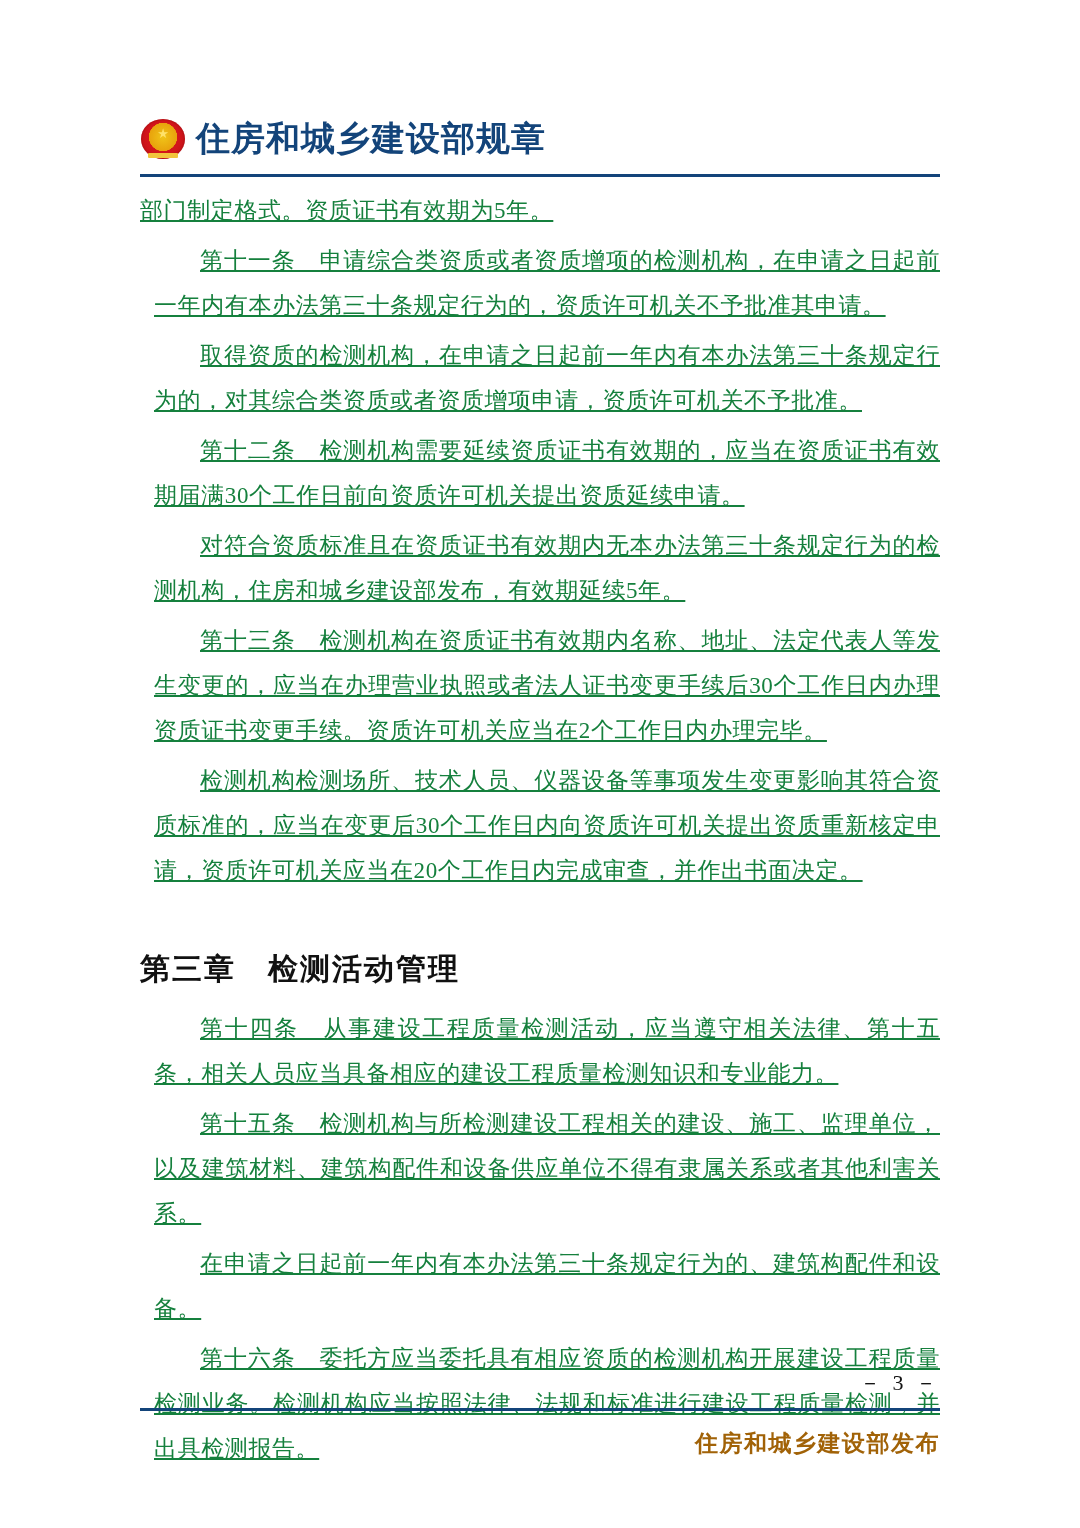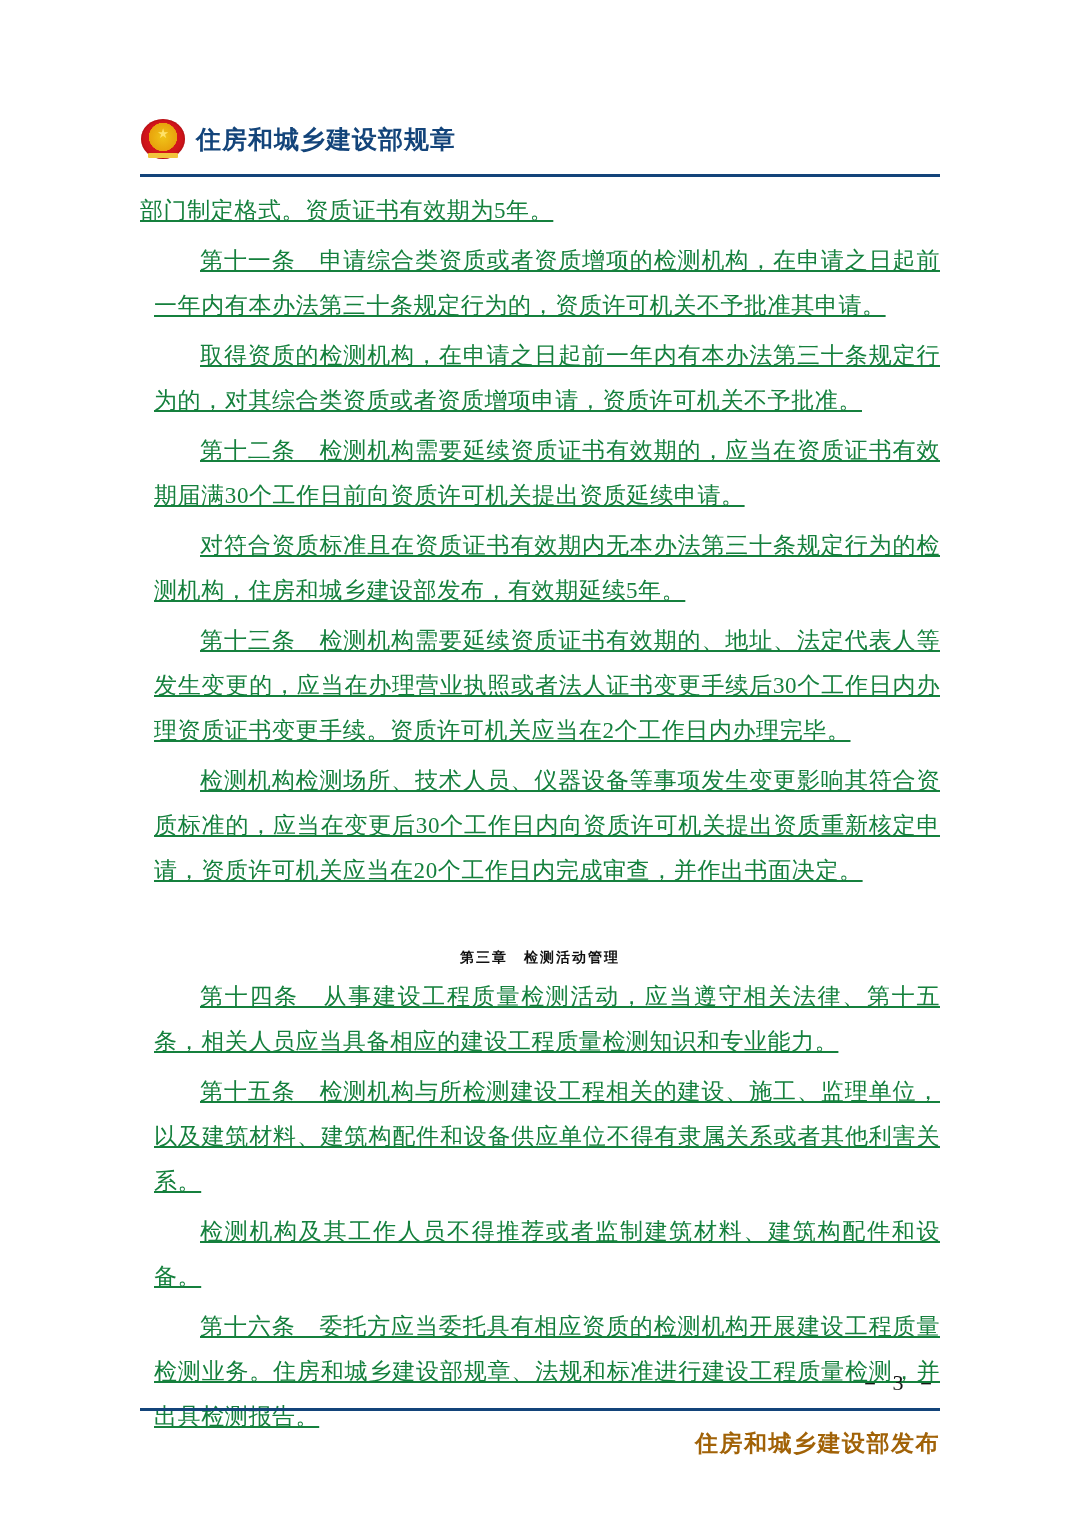--- a/index.html
+++ b/index.html
@@ -60,21 +60,21 @@
     position: absolute;
     left: 8px;
     bottom: 4px;
     width: 30px;
     height: 5px;
     background: #f2c53d;
     border-radius: 1px;
   }
   .header-title {
     font-family: "DejaVu Sans", "Liberation Sans", sans-serif;
-    font-size: 25px;
+    font-size: 34px;
     font-weight: bold;
     color: #13447a;
     letter-spacing: 1px;
     white-space: nowrap;
   }
   .header-rule {
     position: absolute;
     left: 140px;
     top: 174px;
     width: 800px;
@@ -102,24 +102,23 @@
   p.indent {
     text-indent: 2em;
     margin-left: 14px;
   }
   p.noindent {
     text-indent: 0;
   }
 
   
   .chapter {
-    margin: 56px 0 7px 0;
-    text-align: center;
+    margin: 56px 0 16px 0;
     font-family: "DejaVu Sans", "Liberation Sans", sans-serif;
-    font-size: 14px;
+    font-size: 30px;
     font-weight: bold;
     letter-spacing: 2px;
     color: #111111;
   }
   .after-chapter {
     margin-top: 58px;
   }
 
   
   .page-number {
@@ -168,29 +167,29 @@
   </div>
   <div class="header-rule"></div>
 
   <div class="content">
 
     <p class="para noindent">部门制定格式。资质证书有效期为5年。</p>
     <p class="para indent">第十一条　申请综合类资质或者资质增项的检测机构，在申请之日起前一年内有本办法第三十条规定行为的，资质许可机关不予批准其申请。</p>
     <p class="para indent">取得资质的检测机构，在申请之日起前一年内有本办法第三十条规定行为的，对其综合类资质或者资质增项申请，资质许可机关不予批准。</p>
     <p class="para indent">第十二条　检测机构需要延续资质证书有效期的，应当在资质证书有效期届满30个工作日前向资质许可机关提出资质延续申请。</p>
     <p class="para indent">对符合资质标准且在资质证书有效期内无本办法第三十条规定行为的检测机构，住房和城乡建设部发布，有效期延续5年。</p>
-    <p class="para indent">第十三条　检测机构需要延续资质证书有效期的、地址、法定代表人等发生变更的，应当在办理营业执照或者法人证书变更手续后30个工作日内办理资质证书变更手续。资质许可机关应当在2个工作日内办理完毕。</p>
+    <p class="para indent">第十三条　检测机构在资质证书有效期内名称、地址、法定代表人等发生变更的，应当在办理营业执照或者法人证书变更手续后30个工作日内办理资质证书变更手续。资质许可机关应当在2个工作日内办理完毕。</p>
     <p class="para indent">检测机构检测场所、技术人员、仪器设备等事项发生变更影响其符合资质标准的，应当在变更后30个工作日内向资质许可机关提出资质重新核定申请，资质许可机关应当在20个工作日内完成审查，并作出书面决定。</p>
 
     <div class="chapter">第三章　检测活动管理</div>
 
     <p class="para indent after-chapter">第十四条　从事建设工程质量检测活动，应当遵守相关法律、第十五条，相关人员应当具备相应的建设工程质量检测知识和专业能力。</p>
     <p class="para indent">第十五条　检测机构与所检测建设工程相关的建设、施工、监理单位，以及建筑材料、建筑构配件和设备供应单位不得有隶属关系或者其他利害关系。</p>
-    <p class="para indent">检测机构及其工作人员不得推荐或者监制建筑材料、建筑构配件和设备。</p>
-    <p class="para indent">第十六条　委托方应当委托具有相应资质的检测机构开展建设工程质量检测业务。住房和城乡建设部规章、法规和标准进行建设工程质量检测，并出具检测报告。</p>
+    <p class="para indent">在申请之日起前一年内有本办法第三十条规定行为的、建筑构配件和设备。</p>
+    <p class="para indent">第十六条　委托方应当委托具有相应资质的检测机构开展建设工程质量检测业务。检测机构应当按照法律、法规和标准进行建设工程质量检测，并出具检测报告。</p>
 
   </div>
 
   <div class="page-number">－ 3 －</div>
   <div class="footer-rule"></div>
   <div class="footer-text">住房和城乡建设部发布</div>
 
 </div>
 
 </body></html>

